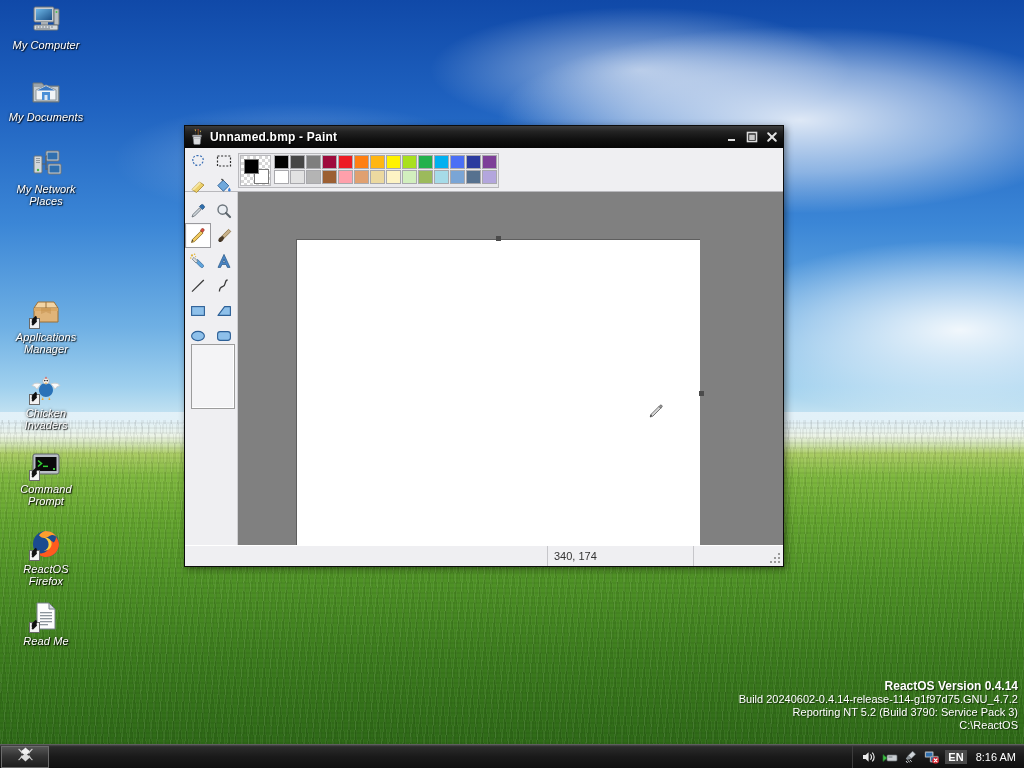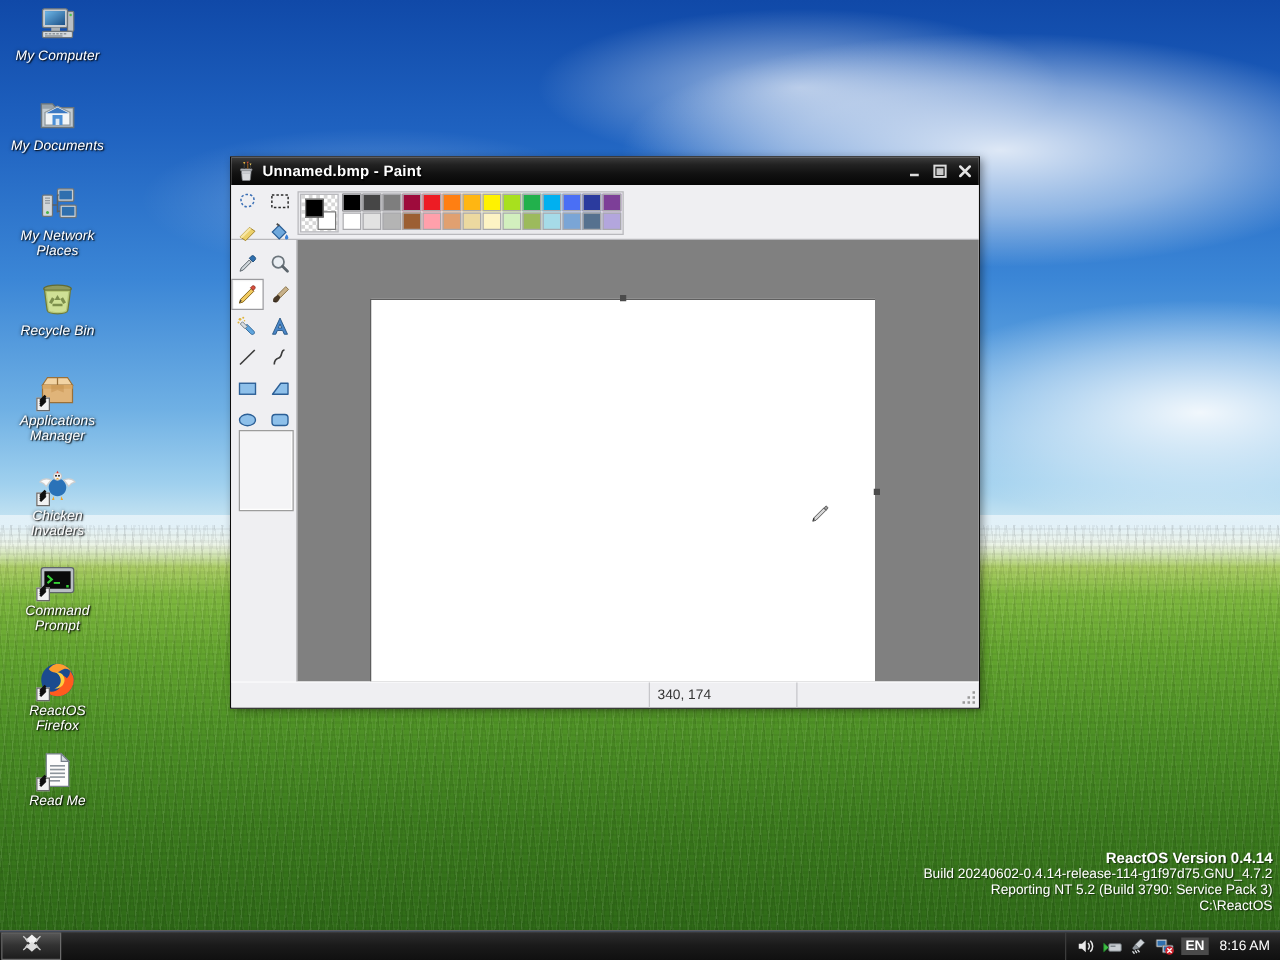--- a/index.html
+++ b/index.html
@@ -201,20 +201,21 @@
     position: absolute; width: 5px; height: 5px; background: #4b4b4b;
   }
   #paint-cursor {
     position: absolute; left: 352px; top: 164px; width: 16px; height: 16px;
   }
 
   #statusbar {
     height: 21px; min-height: 21px; background: #efeff2;
     display: flex; align-items: stretch; font-size: 11px; color: #333;
     border-top: 1px solid #ffffff;
+    gap: 28px;
   }
   .sb-cell {
     display: flex; align-items: center; padding: 0 6px;
     border-left: 1px solid #c6c6ca;
   }
   .sb-cell.first { border-left: none; }
   #sb-pane1 { width: 334px; }
   #sb-pane2 { width: 118px; }
   #sb-pane3 { flex: 1; position: relative; }
   #grip {
@@ -288,36 +289,20 @@
         <rect x="16" y="3" width="13" height="10" rx="1" fill="#c8ced2" stroke="#6d7479"></rect>
         <rect x="17.5" y="4.5" width="10" height="7" fill="#2f6fae"></rect>
         <rect x="18" y="16" width="13" height="10" rx="1" fill="#c8ced2" stroke="#6d7479"></rect>
         <rect x="19.5" y="17.5" width="10" height="7" fill="#2f6fae"></rect>
         <path d="M12 16h4M16 8v14M16 8h1M16 21h2" stroke="#5a6166" stroke-width="1.2" fill="none"></path>
       </svg>
     </div>
     <div class="lbl">My Network Places</div>
   </div>
 
-  <div class="dicon" style="left:8px;top:224px">
-    <div class="glyph">
-      <svg width="32" height="32" viewBox="0 0 32 32">
-        <ellipse cx="16" cy="7" rx="11" ry="3" fill="#8f9a5e" stroke="#616b35"></ellipse>
-        <path d="M5.6 8c1.2 10 1.8 14.5 2.2 16.4.3 1.6 2.6 2.6 8.2 2.6s7.9-1 8.2-2.6c.4-1.9 1-6.4 2.2-16.4z" fill="#b6c877" stroke="#6d7a3c"></path>
-        <path d="M7.4 9.6c1 8.4 1.5 12.5 1.8 14.1.2 1.1 2.3 1.8 6.8 1.8s6.6-.7 6.8-1.8c.3-1.6.8-5.7 1.8-14.1z" fill="#cfe095"></path>
-        <g fill="#7d8f4c">
-          <path d="M16 12l2.4 4h-4.8z"></path>
-            <path d="M20.6 19.2l-2.4-4.1 2.2-1.3 2.4 4.1z"></path>
-          <path d="M11.4 19.2l2.4-4.1-2.2-1.3-2.4 4.1z"></path>
-          <path d="M12 19h8v2h-8z"></path>
-        </g>
-      </svg>
-    </div>
-    <div class="lbl">Recycle Bin</div>
-  </div>
 
   <div class="dicon" style="left:8px;top:296px">
     <div class="glyph">
       <svg width="32" height="32" viewBox="0 0 32 32">
         <path d="M4 12h24v14H4z" fill="#e0b479" stroke="#9a7038"></path>
         <path d="M4 12l4-6h16l4 6z" fill="#f2d4a4" stroke="#9a7038"></path>
         <path d="M16 6v6" stroke="#9a7038"></path>
         <path d="M4 12h24v3H4z" fill="#d9a865"></path>
         <path d="M11 12h10v6l-5-2-5 2z" fill="#c48f4d" opacity=".5"></path>
       </svg>

